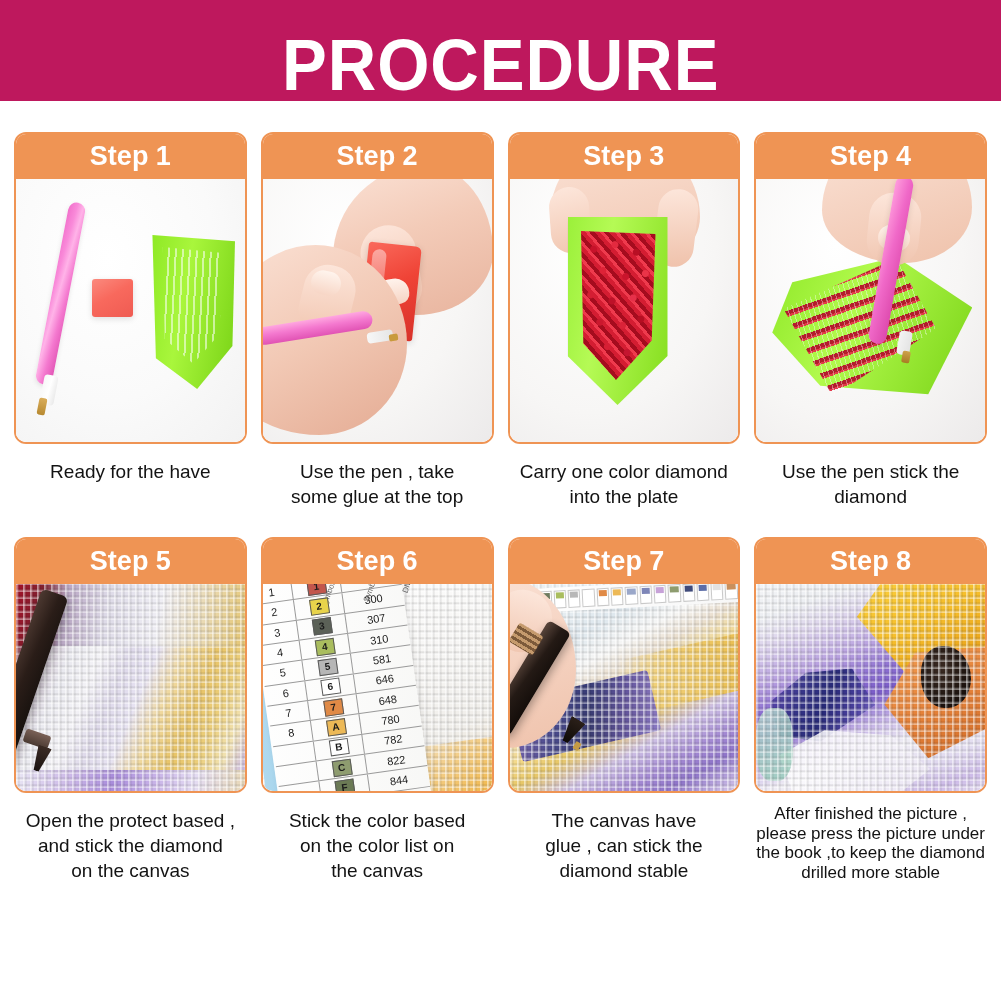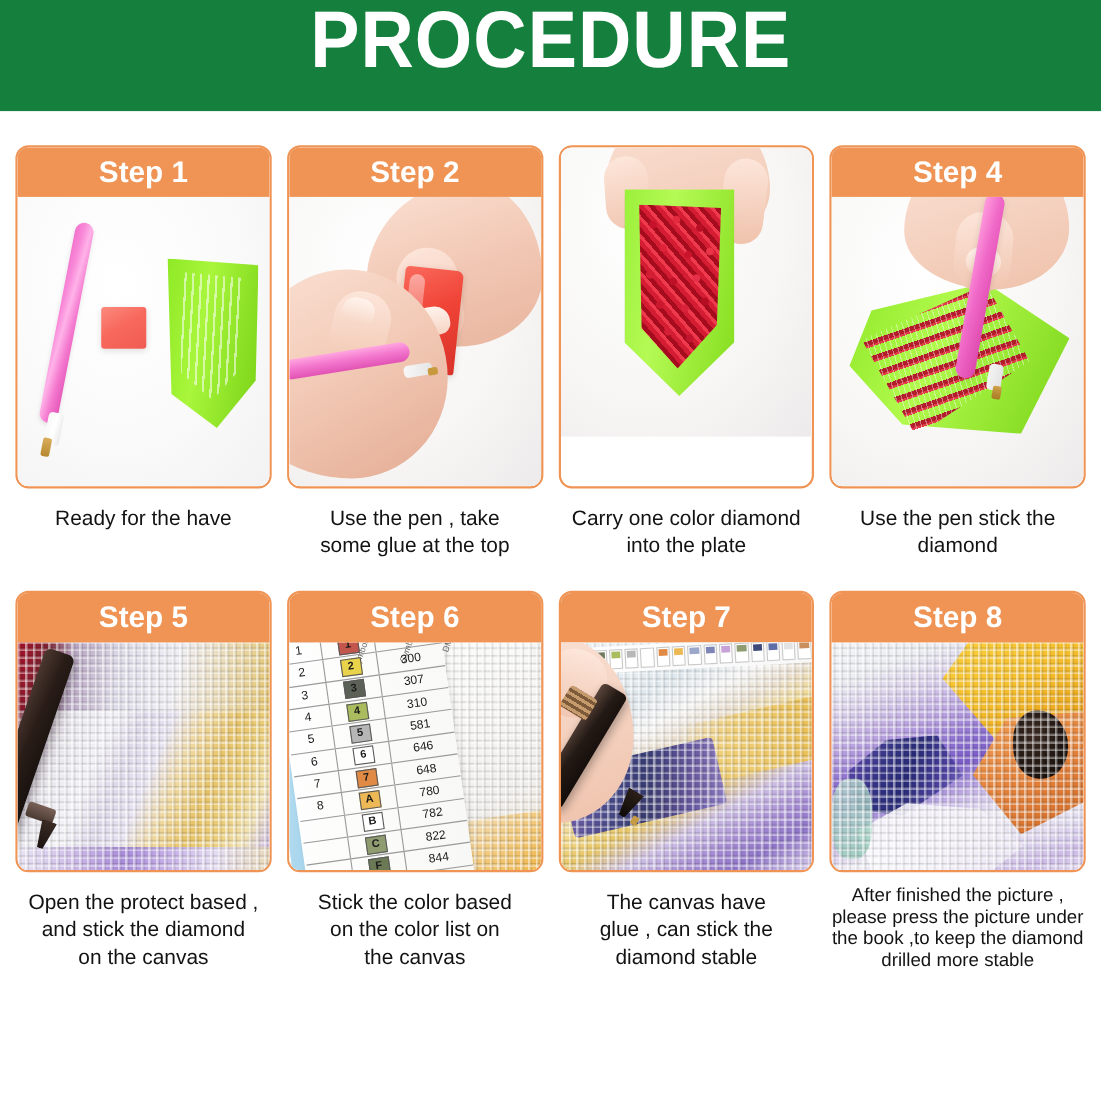--- a/index.html
+++ b/index.html
@@ -6,22 +6,22 @@
   body{
     width:1001px;height:1001px;
     background:#ffffff;
     font-family:"Liberation Sans", sans-serif;
     overflow:hidden;
   }
 
   
   .banner{
     width:1001px;height:101px;
-    background:#15803d;
-    display:flex;align-items:flex-start;justify-content:center;
+    background:#be185d;
+    display:flex;align-items:flex-end;justify-content:center;
   }
   .banner-title{
     color:#ffffff;
     font-family:"Liberation Sans Narrow","Liberation Sans",sans-serif;
     font-size:73px;
     font-weight:bold;
     letter-spacing:1px;
     transform:scaleX(0.92);
     line-height:1;
     white-space:nowrap;
@@ -588,20 +588,23 @@
           <div class="blob s2-pen-nib"></div>
         </div>
       </div>
     </div>
     <div class="caption">Use the pen , take
 some glue at the top</div>
   </div>
 
   <div class="cell">
     <div class="card card-top">
+      <div class="card-head">
+        <div class="card-head-label">Step 3</div>
+      </div>
       <div class="card-body">
         <div class="scene scene-skin">
           <div class="blob s3-hand"></div>
           <div class="blob s3-fingA"></div>
           <div class="blob s3-fingB"></div>
           <div class="blob s3-tray"></div>
           <div class="blob s3-gems"></div>
         </div>
       </div>
     </div>

